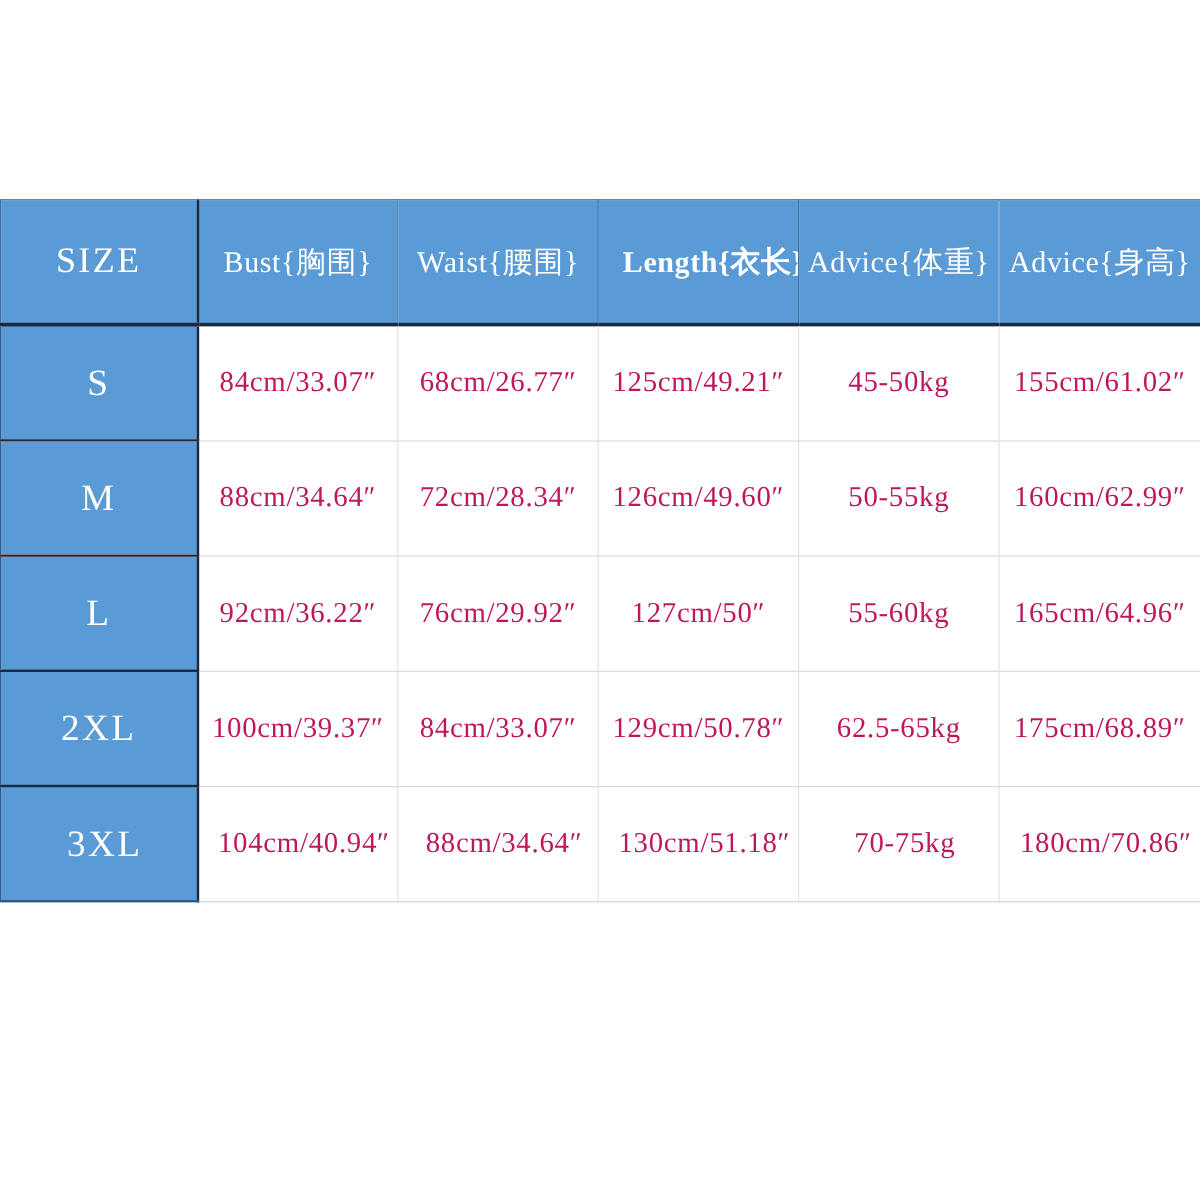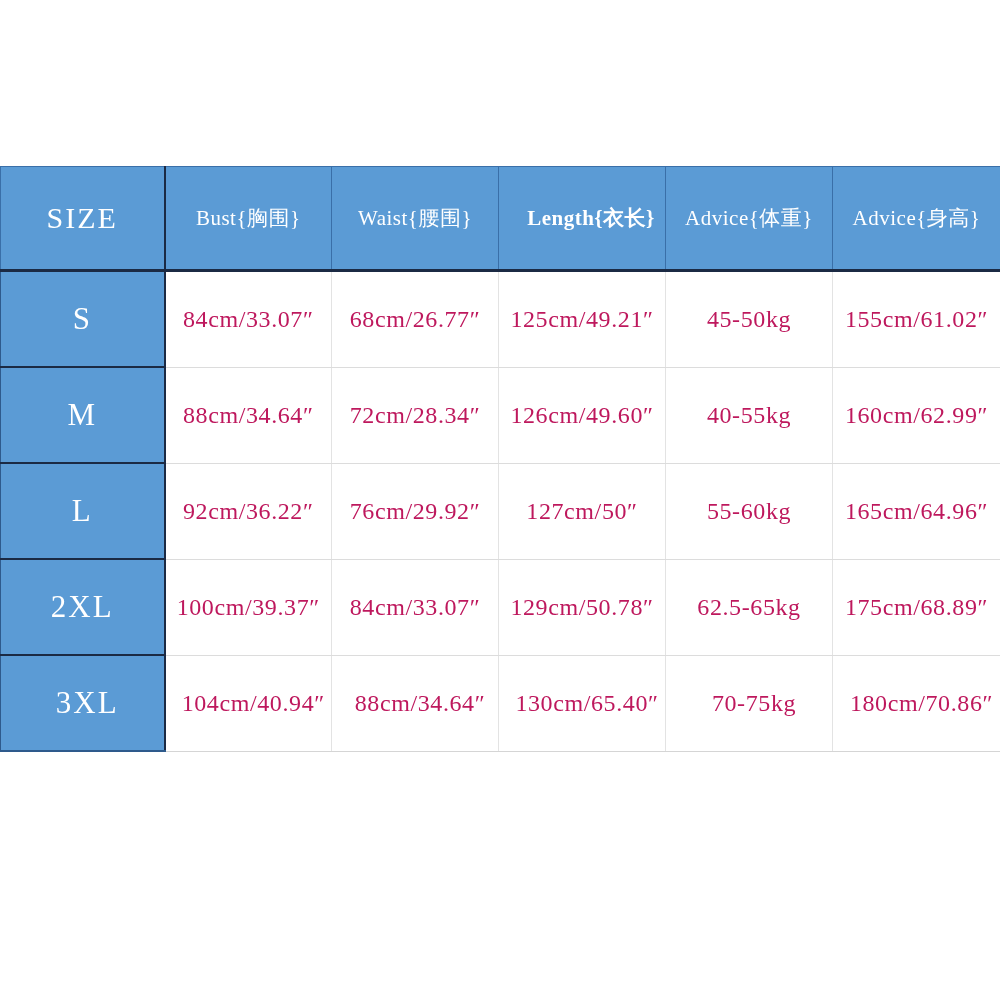--- a/index.html
+++ b/index.html
@@ -48,21 +48,21 @@
     padding: 0 2px;
     white-space: nowrap;
     overflow: hidden;
   }
   tr.header-row th.th-size {
     font-size: 30px;
     letter-spacing: 2px;
     border-right: 2px solid #1b2a44;
   }
   tr.header-row th.th-col {
-    font-size: 21px;
+    font-size: 25px;
     letter-spacing: 0.5px;
   }
   tr.header-row th.th-bold {
     font-weight: bold;
     padding-left: 20px;
   }
 
   
   tr.data-row td {
     height: 94px;
@@ -126,21 +126,21 @@
         <td>68cm/26.77″</td>
         <td>125cm/49.21″</td>
         <td>45-50kg</td>
         <td>155cm/61.02″</td>
       </tr>
       <tr class="data-row">
         <td class="cell-size">M</td>
         <td>88cm/34.64″</td>
         <td>72cm/28.34″</td>
         <td>126cm/49.60″</td>
-        <td>40-55kg</td>
+        <td>50-55kg</td>
         <td>160cm/62.99″</td>
       </tr>
       <tr class="data-row">
         <td class="cell-size">L</td>
         <td>92cm/36.22″</td>
         <td>76cm/29.92″</td>
         <td>127cm/50″</td>
         <td>55-60kg</td>
         <td>165cm/64.96″</td>
       </tr>
@@ -149,19 +149,19 @@
         <td>100cm/39.37″</td>
         <td>84cm/33.07″</td>
         <td>129cm/50.78″</td>
         <td>62.5-65kg</td>
         <td>175cm/68.89″</td>
       </tr>
       <tr class="data-row">
         <td class="cell-size">3XL</td>
         <td>104cm/40.94″</td>
         <td>88cm/34.64″</td>
-        <td>130cm/65.40″</td>
+        <td>130cm/51.18″</td>
         <td>70-75kg</td>
         <td>180cm/70.86″</td>
       </tr>
     </tbody>
   </table>
 </div>
 
 </body></html>

